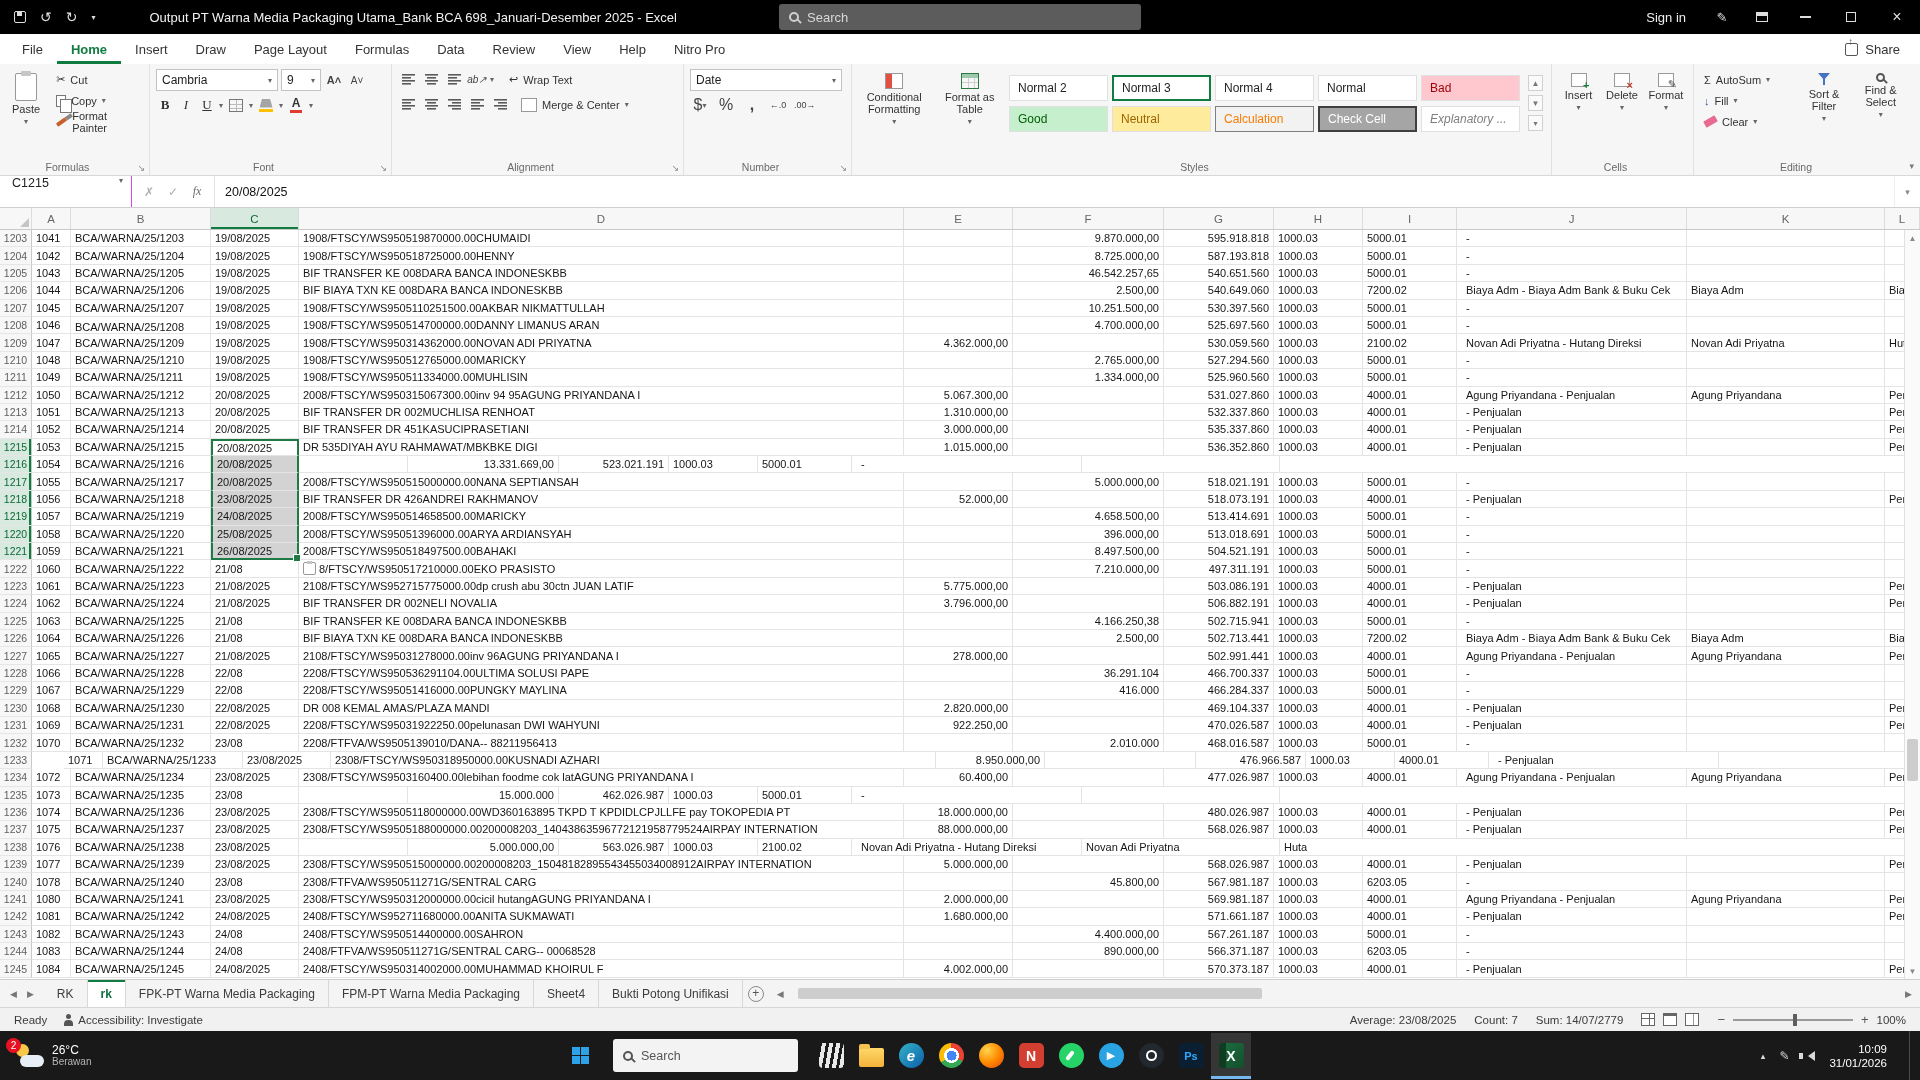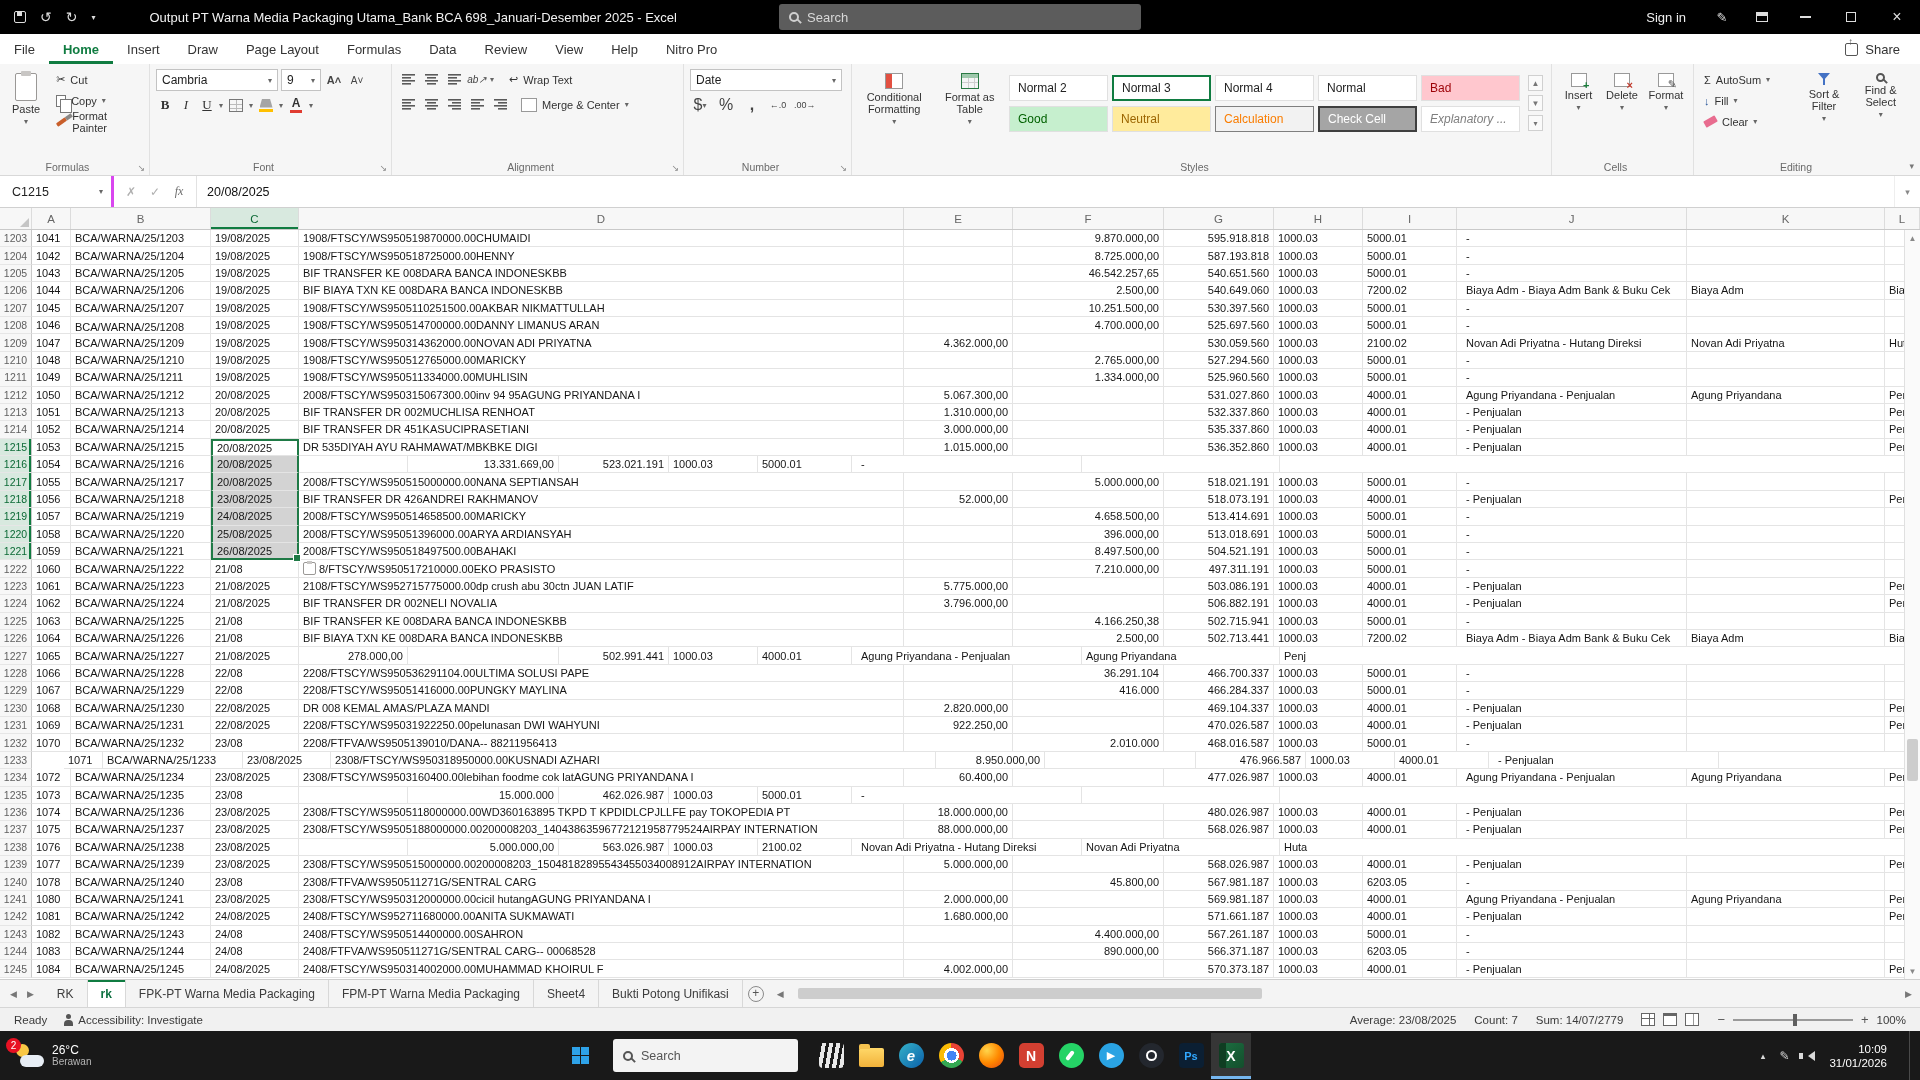--- a/index.html
+++ b/index.html
@@ -19,21 +19,21 @@
   .mag::after{content:'';position:absolute;width:6px;height:2px;background:#cfcfcf;transform:rotate(45deg);right:-5px;bottom:-2px}
   .tright{margin-left:auto;display:flex;align-items:center;height:100%}
   .signin{font-size:13px;color:#eee;padding:0 16px}
   .tico{width:40px;height:100%;display:flex;align-items:center;justify-content:center;color:#ddd;font-size:13px}
   .winbtn{width:46px;height:100%;display:flex;align-items:center;justify-content:center;color:#ddd}
   .minbar{width:11px;height:1.5px;background:#ddd}
   .restbox{width:10px;height:10px;border:1.5px solid #ddd;position:relative}
   .ribbondisp{width:12px;height:10px;border:1.5px solid #ddd;border-top-width:4px}
 
   
-  .menubar{height:30px;background:#fff;display:flex;align-items:stretch;flex:none}
+  .menubar{height:30px;background:#fff;display:flex;align-items:stretch;padding-left:8px;flex:none}
   .mtab{padding:0 14px;font-size:13px;color:#333;display:flex;align-items:center;cursor:default}
   .mtab.active{color:#107C41;font-weight:bold;box-shadow:inset 0 -3px 0 #107C41}
   .menu-right{margin-left:auto;display:flex;align-items:center;gap:7px;padding-right:20px;font-size:13px;color:#333}
   .share-ic{width:13px;height:13px;border:1.5px solid #555;border-radius:2px;position:relative}
   .share-ic::after{content:'↑';position:absolute;top:-8px;left:2px;font-size:10px;color:#555}
 
   
   .ribbon{height:112px;background:#f6f6f6;border-bottom:1px solid #d8d8d8;display:flex;flex:none;position:relative}
   .rgroup{position:relative;border-right:1px solid #e1e1e1;padding:5px 6px 16px;display:flex;flex-direction:column;flex:none}
   .glabel{position:absolute;bottom:2px;left:0;right:14px;text-align:center;font-size:10.5px;color:#6a6a6a}
@@ -94,21 +94,21 @@
   .gcell.neutral{background:#FFEB9C;color:#9C6500}
   .gcell.calculation{background:#F2F2F2;color:#FA7D00;border:1px solid #7F7F7F}
   .gcell.checkcell{background:#A5A5A5;color:#fff;border:2px solid #3F3F3F}
   .gcell.explanatory{color:#7F7F7F;font-style:italic}
   .gscroll{display:flex;flex-direction:column;justify-content:flex-start;gap:4px;padding:6px 2px;color:#777;font-size:8px}
   .gscroll span{border:1px solid #d0d0d0;background:#fafafa;width:15px;height:16px;display:flex;align-items:center;justify-content:center;cursor:pointer}
   .rib-collapse{position:absolute;right:6px;bottom:4px;font-size:9px;color:#777;cursor:pointer}
 
   
   .formulabar{height:32px;background:#fff;border-bottom:1px solid #d0d0d0;display:flex;align-items:stretch;flex:none}
-  .namebox{width:114px;display:flex;align-items:center;justify-content:space-between;padding:0 8px 0 12px;font-size:12.5px;border-right:3px solid #d946ef;cursor:pointer}
+  .namebox{width:132px;display:flex;justify-content:space-between;padding:0 8px 0 12px;font-size:12.5px;border-right:1px solid #d946ef;cursor:pointer}
   .fbtns{display:flex;align-items:center;gap:2px;padding:0 6px;border-right:1px solid #e2e2e2}
   .fbtn{width:22px;height:22px;display:flex;align-items:center;justify-content:center;font-size:12px;color:#b0b0b0;cursor:pointer}
   .fbtn.fx{color:#6d6d6d;font-family:"Liberation Serif",serif;font-style:italic}
   .fvalue{flex:1;display:flex;align-items:center;padding-left:10px;font-size:12.5px;color:#111}
   .fexpand{width:26px;display:flex;align-items:center;justify-content:center;color:#888;font-size:9px;border-left:1px solid #eee}
 
   
   .grid-area{flex:1;position:relative;overflow:hidden;background:#fff}
   .colhdr-row{display:flex;height:22px;background:#f7f7f7;border-bottom:1px solid #c9c9c9}
   .colhdr{display:flex;align-items:center;justify-content:center;font-size:11.5px;color:#666;border-right:1px solid #dcdcdc;flex:none}
@@ -1454,20 +1454,23 @@
           <div class="rowhdr">1227</div>
           <div class="cell" style="width: 39px;">
             <span>1065</span>
           </div>
           <div class="cell" style="width: 140px;">
             <span>BCA/WARNA/25/1227</span>
           </div>
           <div class="cell" style="width: 88px;">
             <span>21/08/2025</span>
           </div>
+          <div class="cell" style="width: 605px;">
+            <span>2108/FTSCY/WS95031278000.00inv 96AGUNG PRIYANDANA I</span>
+          </div>
           <div class="cell num" style="width: 109px;">
             <span>278.000,00</span>
           </div>
           <div class="cell num" style="width: 151px;">
             <span></span>
           </div>
           <div class="cell num" style="width: 110px;">
             <span>502.991.441</span>
           </div>
           <div class="cell" style="width: 89px;">

